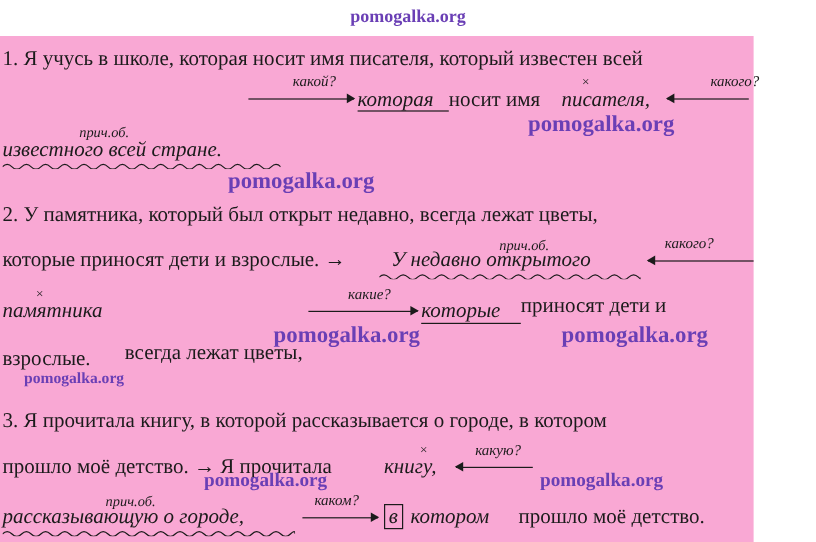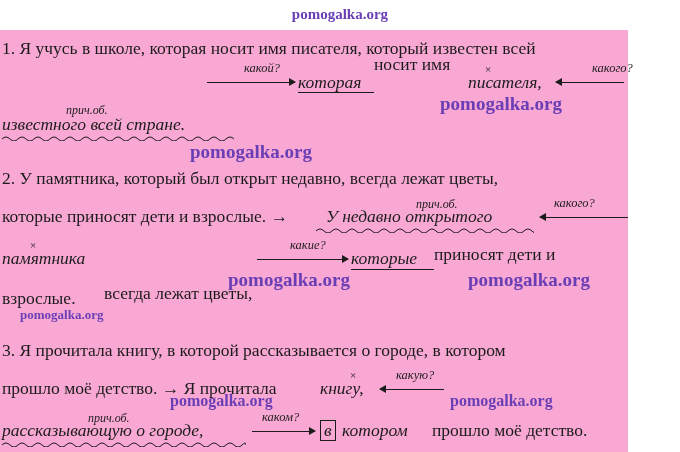--- a/index.html
+++ b/index.html
@@ -143,21 +143,21 @@
 
     <div class="qlabel" style="left:244px; top:31px;">какой?</div>
     <div class="arrow right" style="left:207px; top:48px; width:88px;">
       <div class="shaft"></div>
         <div class="head"></div>
     </div>
 
     <div class="line ital" style="left:298px; top:42px;">которая</div>
     <div class="uline" style="left:298px; top:62px; width:76px;"></div>
 
-    <div class="line" style="left:374px; top:24px;"> носит имя </div>
+    <div class="line" style="left:374px; top:42px;"> носит имя </div>
 
     <div class="xmark" style="left:485px; top:33px;">×</div>
     <div class="line ital" style="left:468px; top:42px;">писателя,</div>
 
     <div class="qlabel" style="left:592px; top:31px;">какого?</div>
     <div class="arrow left" style="left:556px; top:48px; width:68px;">
       <div class="shaft"></div>
         <div class="head"></div>
     </div>
 

